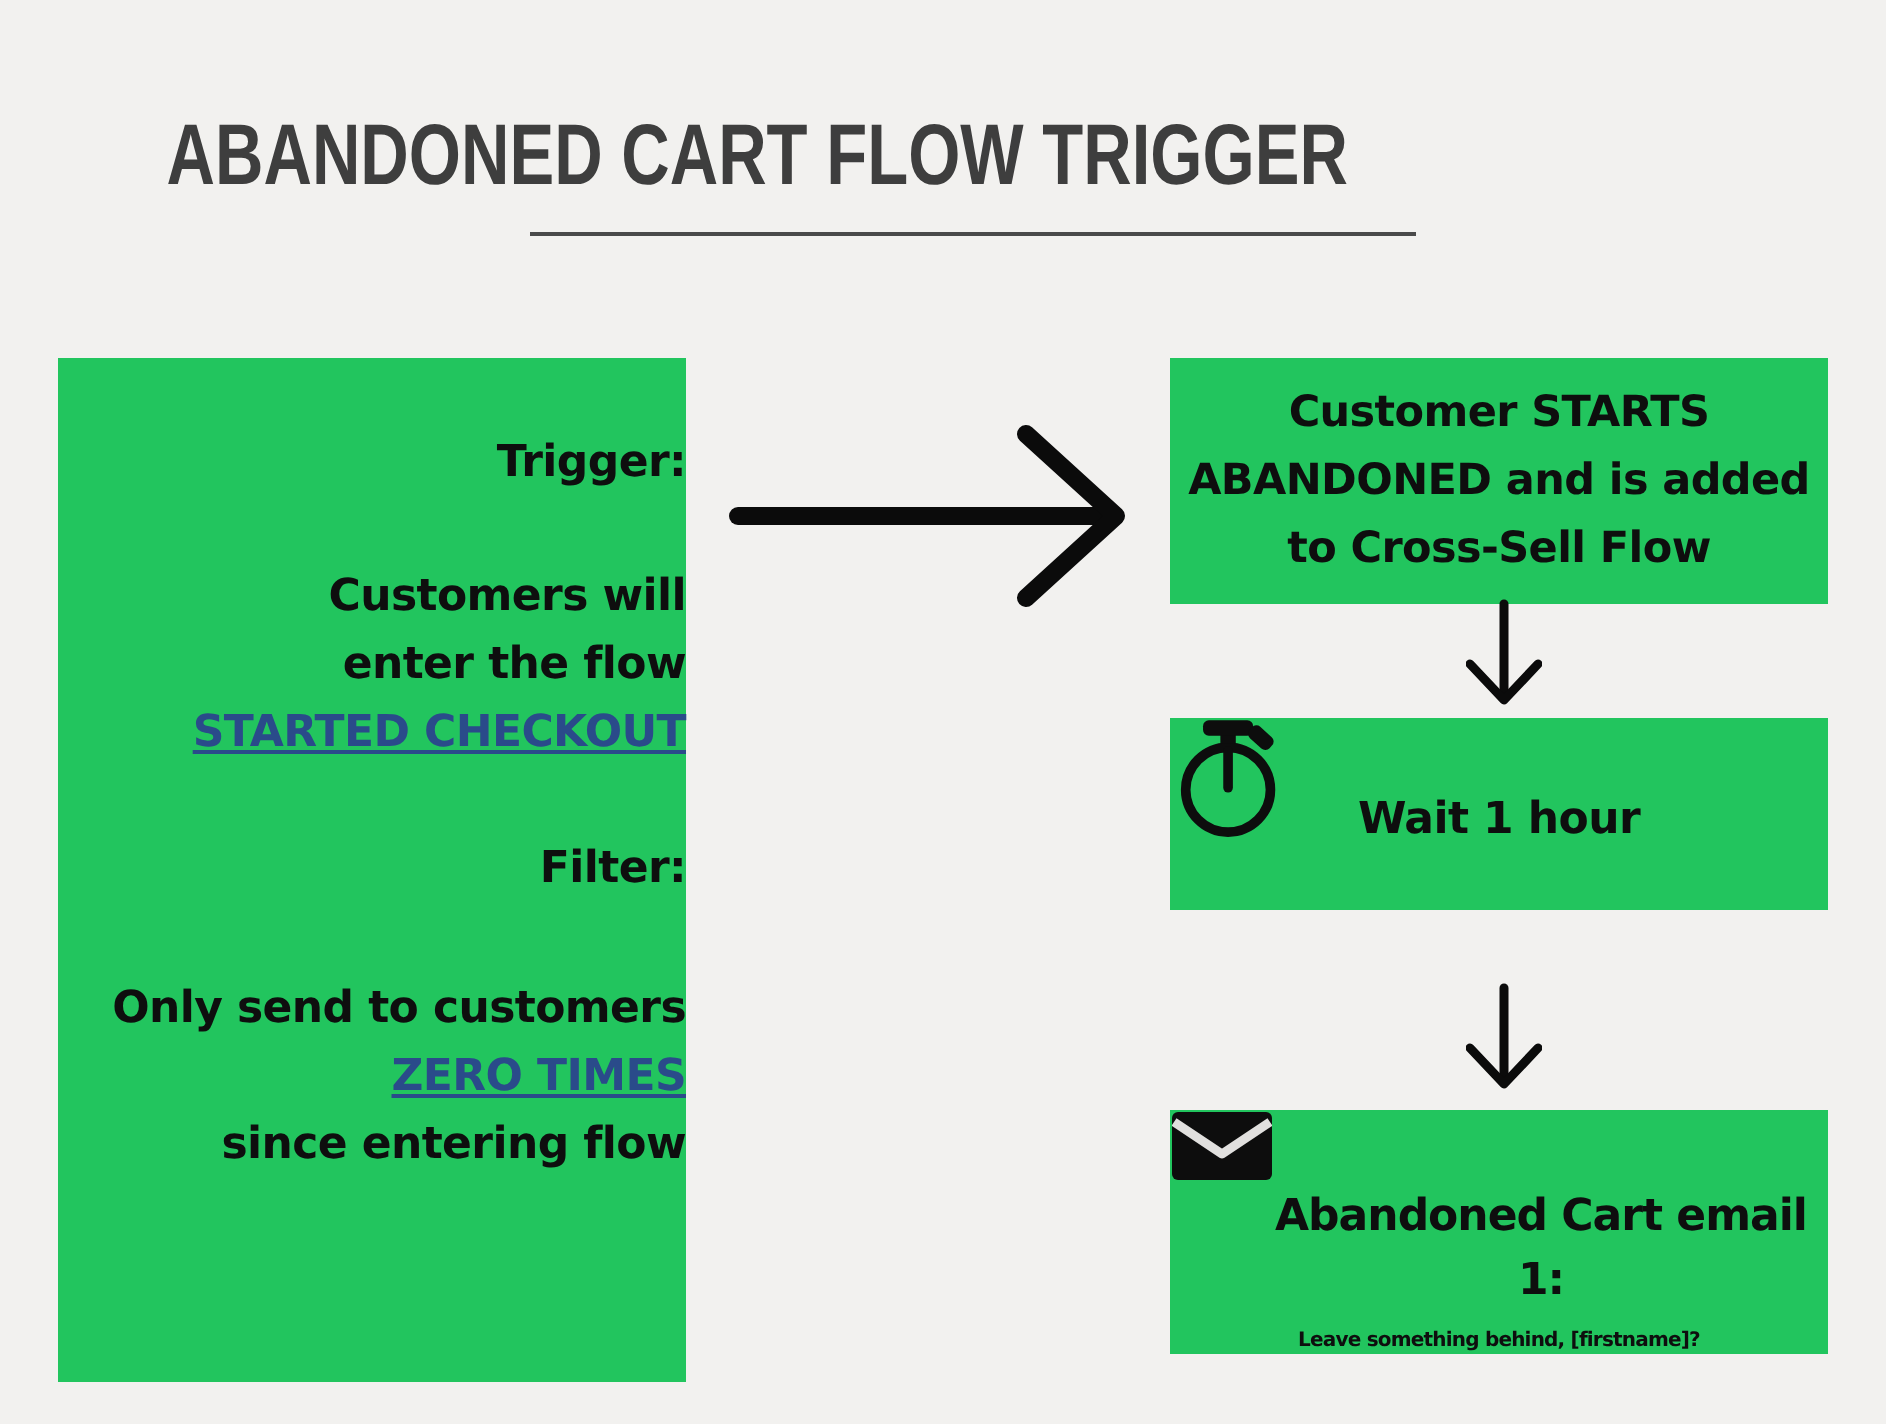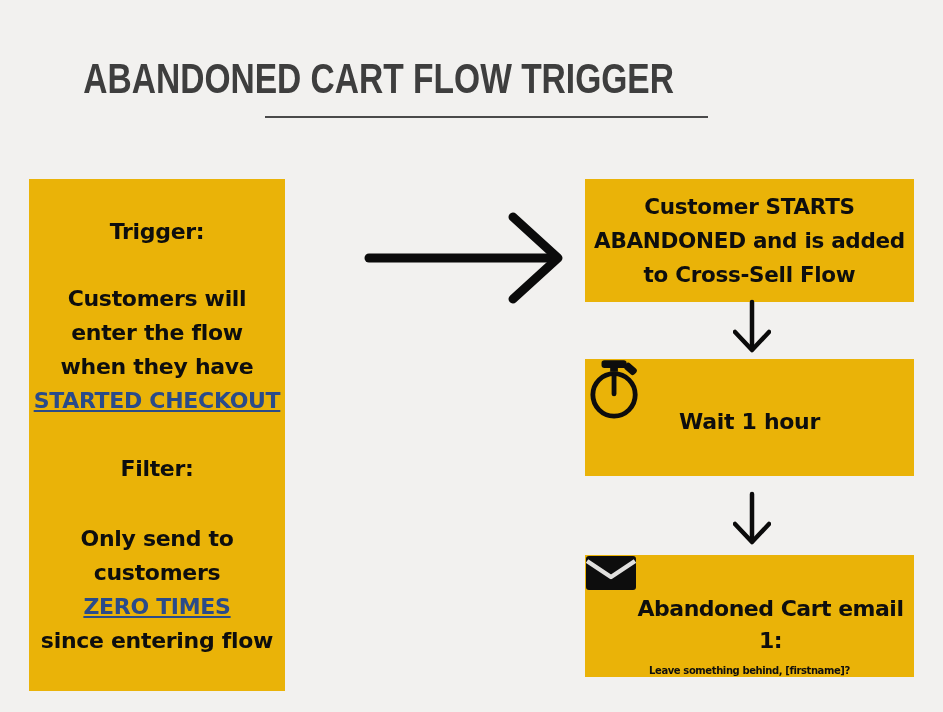--- a/index.html
+++ b/index.html
@@ -15,44 +15,44 @@
   .title-inner {
     display:inline-block; white-space:nowrap;
     transform:scaleX(0.78); transform-origin:center;
     font-family:"Liberation Sans", sans-serif;
     font-weight:bold; font-size:43px; color:#3e3e3e;
   }
   .underline {
     position:absolute; left:265px; top:116px; width:443px; height:0;
     border-top:2px solid #4a4a4a;
   }
-  .gray-box { position:absolute; background:#eab308; }
+  .gray-box { position:absolute; background:#22c55e; }
 
   #trigger-box {
-    left:29px; top:179px; width:256px; height:512px;
-    text-align:center; color:#0e0e0e;
+    left:29px; top:179px; width:314px; height:512px;
+    text-align:right; color:#0e0e0e;
     font-weight:bold; font-size:22px; line-height:34px;
     letter-spacing:-0.3px;
   }
   #trigger-box .mt-head1 { margin-top:36px; }
   #trigger-box .mt-group1 { margin-top:33px; }
   #trigger-box .mt-head2 { margin-top:34px; }
   #trigger-box .mt-group2 { margin-top:36px; }
   .blue { color:#2a4b8a;text-decoration:underline; }
 
   .step-box {
     left:585px; width:329px; color:#0e0e0e;
     text-align:center; font-weight:bold;
   }
   #step1 {
     top:179px; height:123px;
     display:flex; flex-direction:column; justify-content:center;
     font-size:21.5px; line-height:34px; letter-spacing:-0.3px;
   }
-  #step2 { top:359px; height:117px; }
+  #step2 { top:359px; height:96px; }
   #step2 .wait-label {
     position:absolute; left:0; width:329px; top:50%;
     transform:translateY(-50%); margin-top:3px;
     font-size:22px; letter-spacing:-0.3px;
   }
   #step2 .icon-pos { position:absolute; left:4px; top:1px; }
 
   #step3 { top:555px; height:122px; }
   #step3 .icon-pos { position:absolute; left:1px; top:1px; }
   #step3 .email-title {
@@ -70,21 +70,20 @@
 
 <div class="title-wrap">
   <span class="title-inner">ABANDONED CART FLOW TRIGGER</span>
 </div>
 <div class="underline"></div>
 
 <div class="gray-box" id="trigger-box">
   <div class="mt-head1">Trigger:</div>
   <div class="mt-group1">Customers will</div>
   <div>enter the flow</div>
-  <div>when they have</div>
   <div class="blue">STARTED CHECKOUT</div>
   <div class="mt-head2">Filter:</div>
   <div class="mt-group2">Only send to customers</div>
   <div class="blue">ZERO TIMES</div>
   <div>since entering flow</div>
 </div>
 
 <div class="abs" style="left:360px; top:210px;">
   <svg width="205" height="97" viewBox="0 0 205 97">
     <line x1="9" y1="48" x2="196" y2="48" stroke="#0b0b0b" stroke-width="9" stroke-linecap="round"></line>

